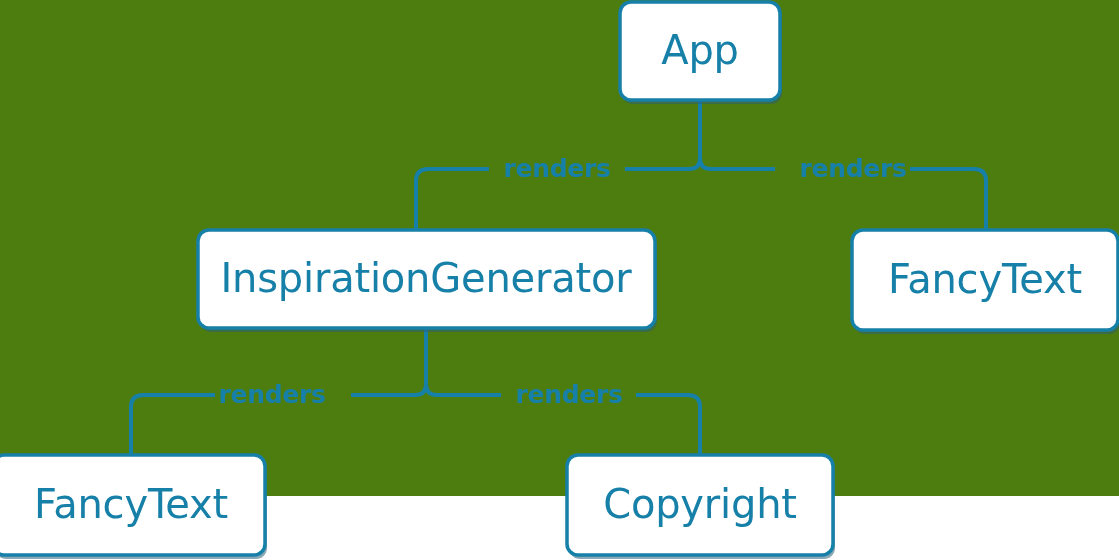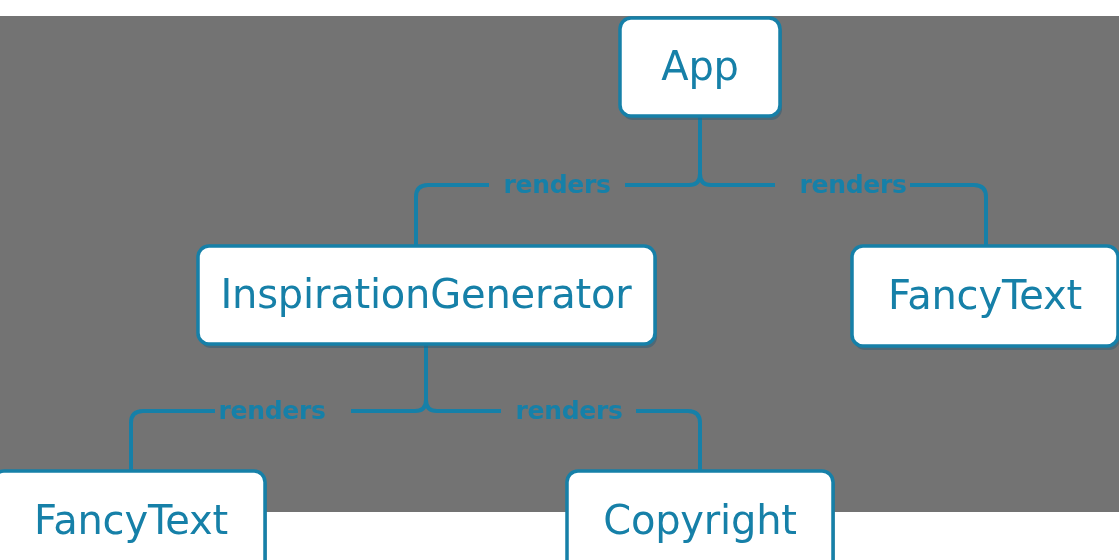--- a/index.html
+++ b/index.html
@@ -9,22 +9,21 @@
   body {
     width: 1119px;
     height: 560px;
     overflow: hidden;
     font-family: "DejaVu Sans", "Liberation Sans", sans-serif;
   }
   #diagram-root {
     position: relative;
     width: 1119px;
     height: 496px;
-    background: #737373;
-    margin-top: 16px;
+    background: #4d7c0f;
   }
   #tree-svg {
     position: absolute;
     top: 0;
     left: 0;
     display: block;
   }
   .node-rect {
     fill: #ffffff;
     stroke: #1680a8;

